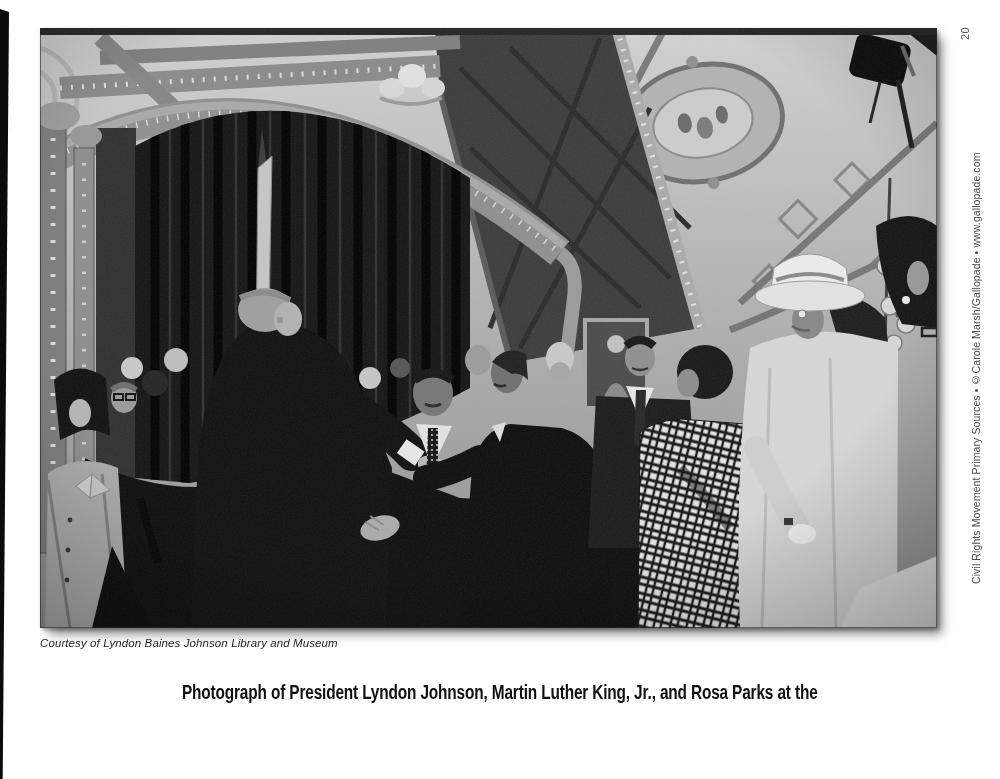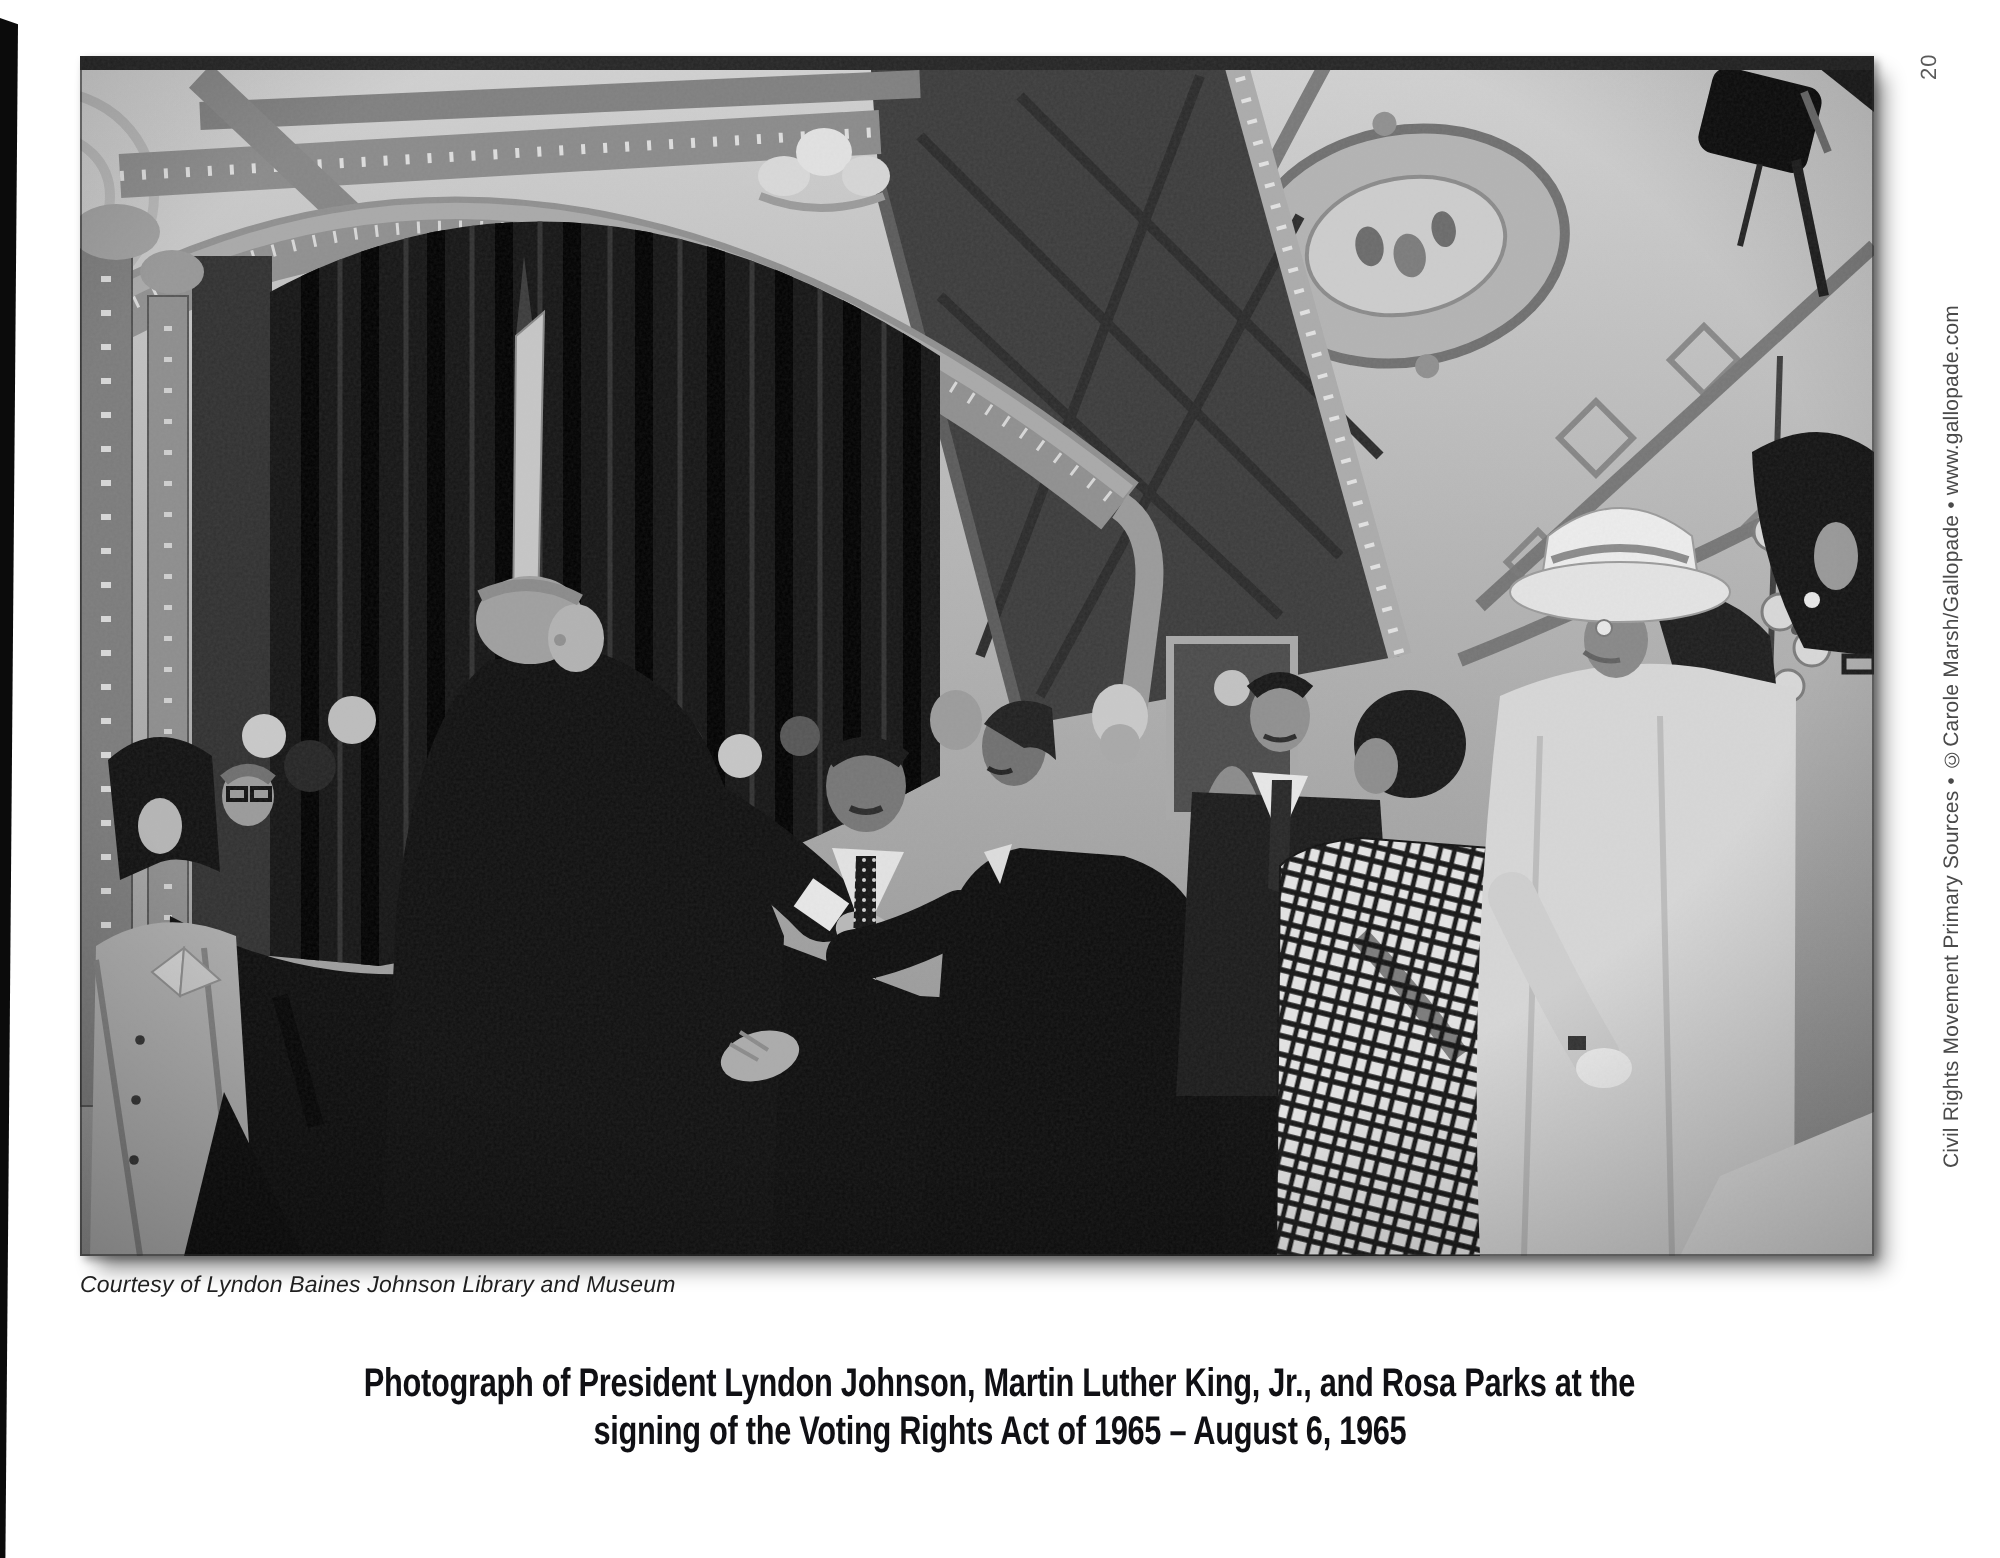--- a/index.html
+++ b/index.html
@@ -338,16 +338,15 @@
         <rect x="0" y="0" width="897" height="600" fill="url(#vig)"></rect>
         <rect x="0.5" y="0.5" width="896" height="599" fill="none" stroke="#2a2a2a" opacity="0.6"></rect>
       </g>
     </svg>
   </figure>
 
   <div class="credit">Courtesy of Lyndon Baines Johnson Library and Museum</div>
 
   <div class="caption">
     <div class="cap-line"><span>Photograph of President Lyndon Johnson, Martin Luther King, Jr., and Rosa Parks at the</span></div>
-    <div class="cap-line"><span>signing of the Voting Rights Act of 1965 – August 6, 1965</span></div>
   </div>
 
 </div>
 
 </body></html>

